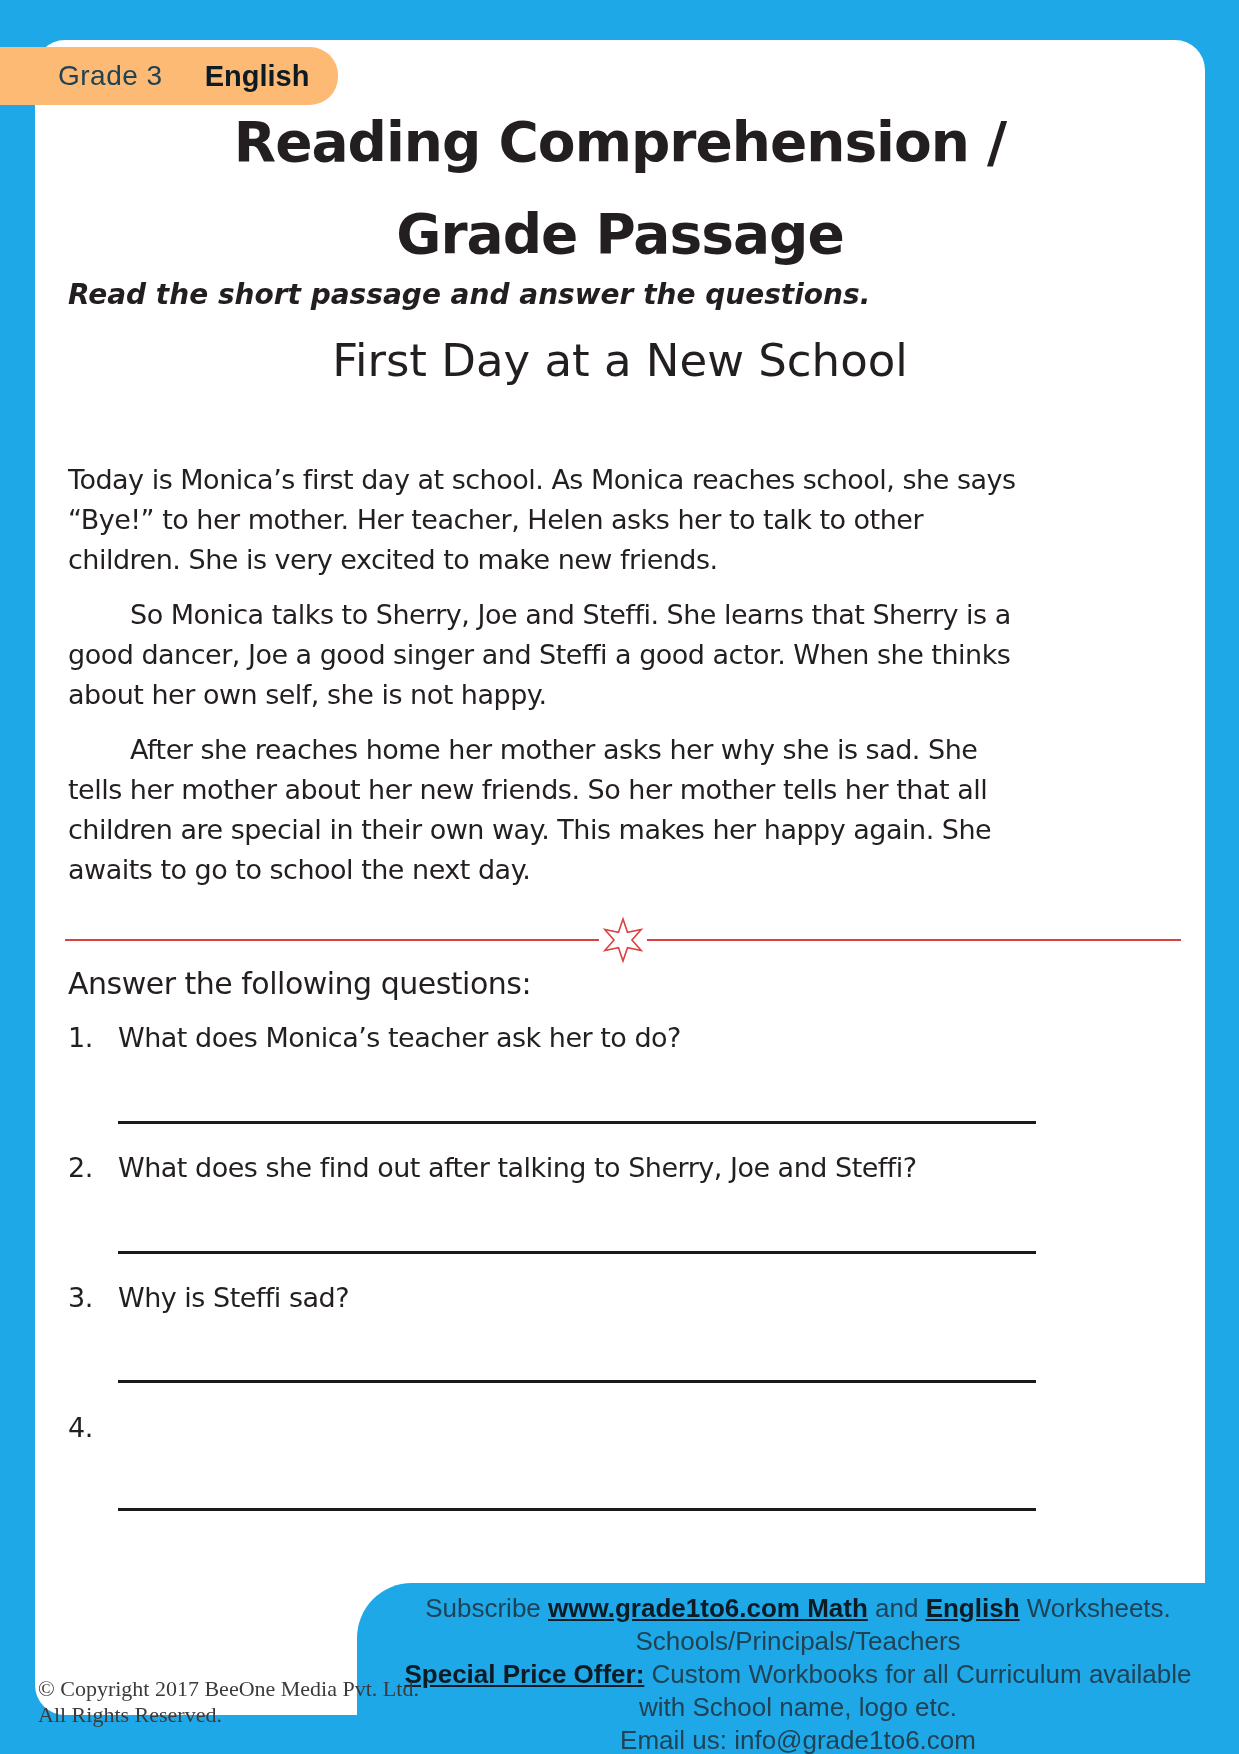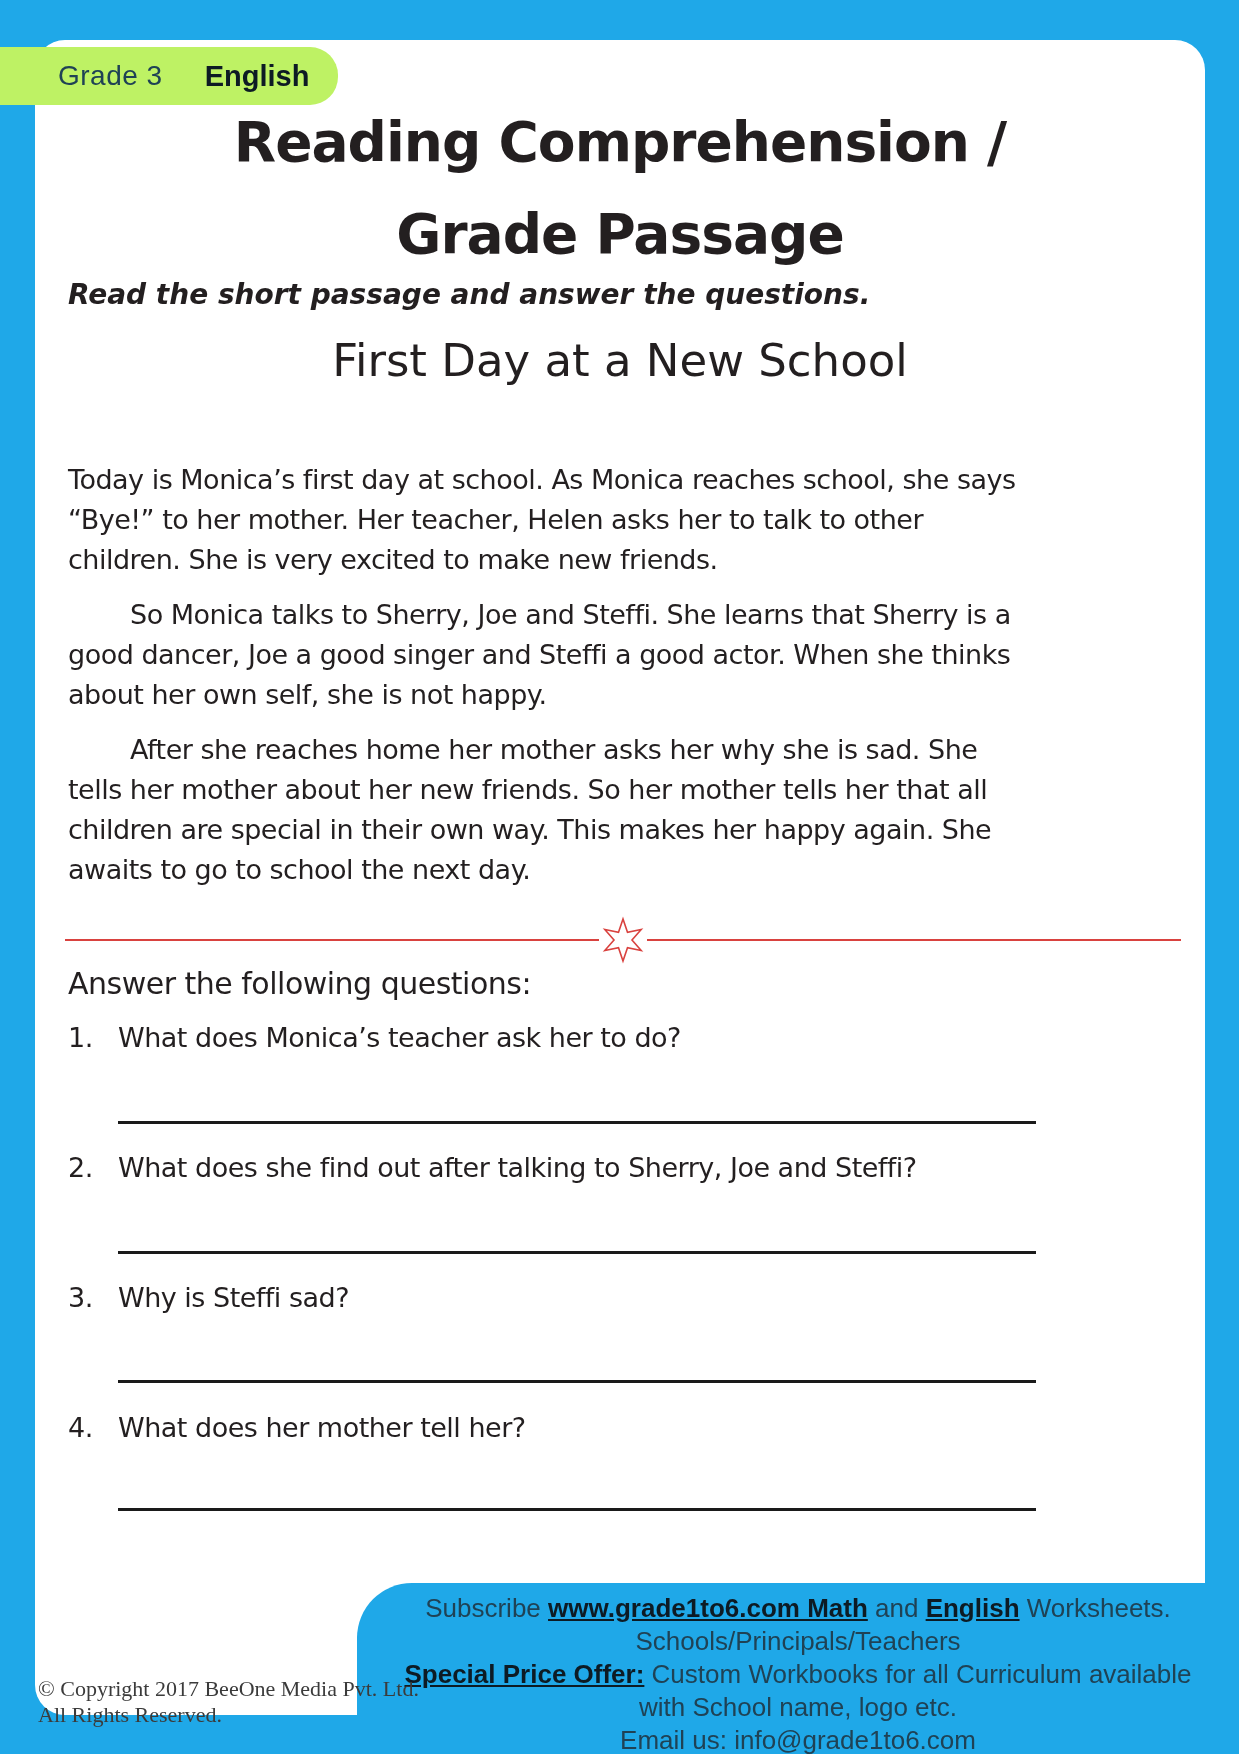--- a/index.html
+++ b/index.html
@@ -21,21 +21,21 @@
     width: 1170px; height: 1675px;
     background: #ffffff;
     border-radius: 30px;
   }
 
   
   .badge {
     position: absolute;
     left: 0; top: 47px;
     width: 338px; height: 58px;
-    background: #bef264;
+    background: #fdba74;
     border-radius: 0 28px 28px 0;
     display: flex;
     align-items: center;
     padding-left: 58px;
     gap: 42px;
   }
   .badge .grade {
     font-size: 28px;
     color: #1f4255;
     letter-spacing: 0.5px;
@@ -223,21 +223,20 @@
   <div class="answer-line al2"></div>
 
   <div class="question q3">
     <span class="q-num">3.</span>
     <span>Why is Steffi sad?</span>
   </div>
   <div class="answer-line al3"></div>
 
   <div class="question q4">
     <span class="q-num">4.</span>
-    <span>What does her mother tell her?</span>
   </div>
   <div class="answer-line al4"></div>
 
   <div class="footer-box">
     <div><span>Subscribe </span><b>www.grade1to6.com Math</b><span> and </span><b>English</b><span> Worksheets.</span></div>
     <div>Schools/Principals/Teachers</div>
     <div><b>Special Price Offer:</b><span> Custom Workbooks for all Curriculum available</span></div>
     <div>with School name, logo etc.</div>
     <div>Email us: info@grade1to6.com</div>
   </div>

